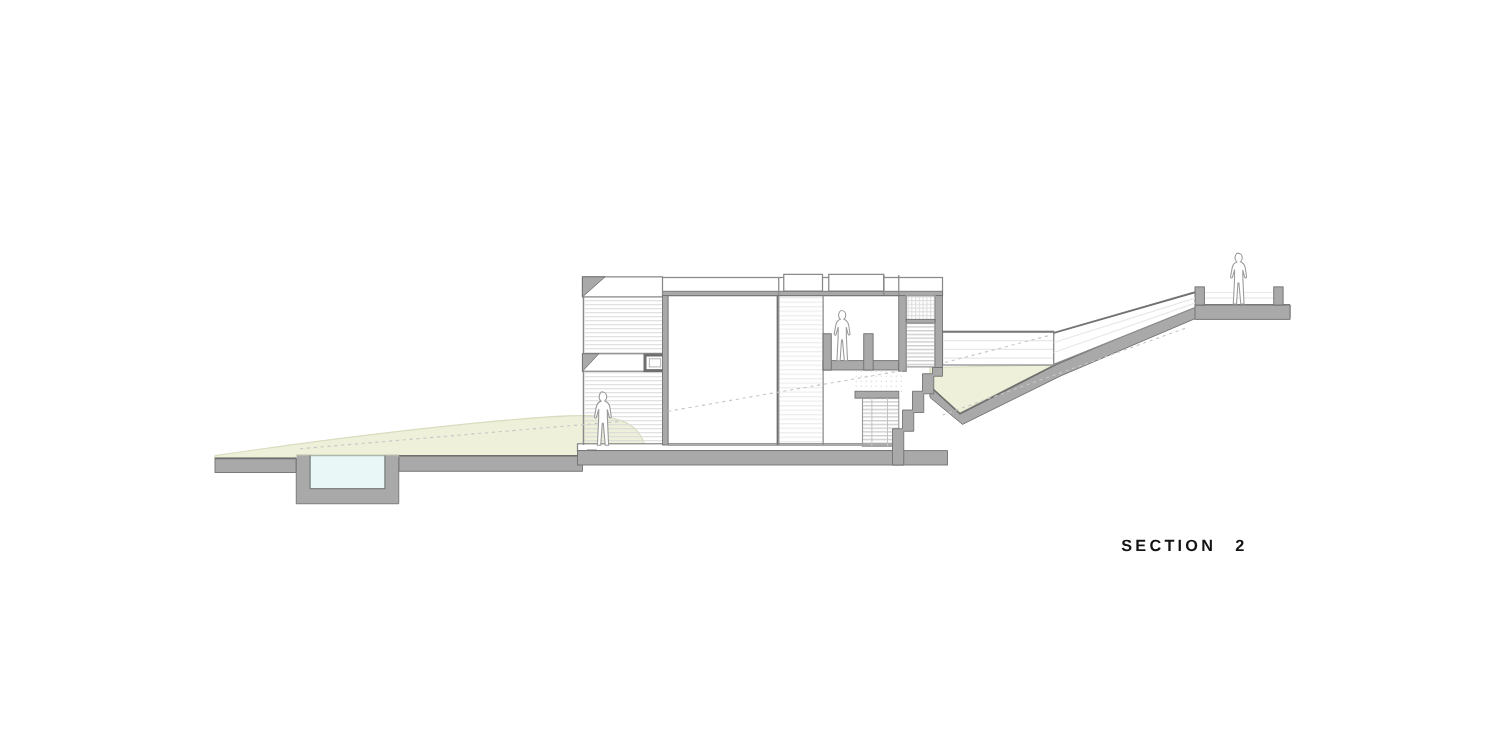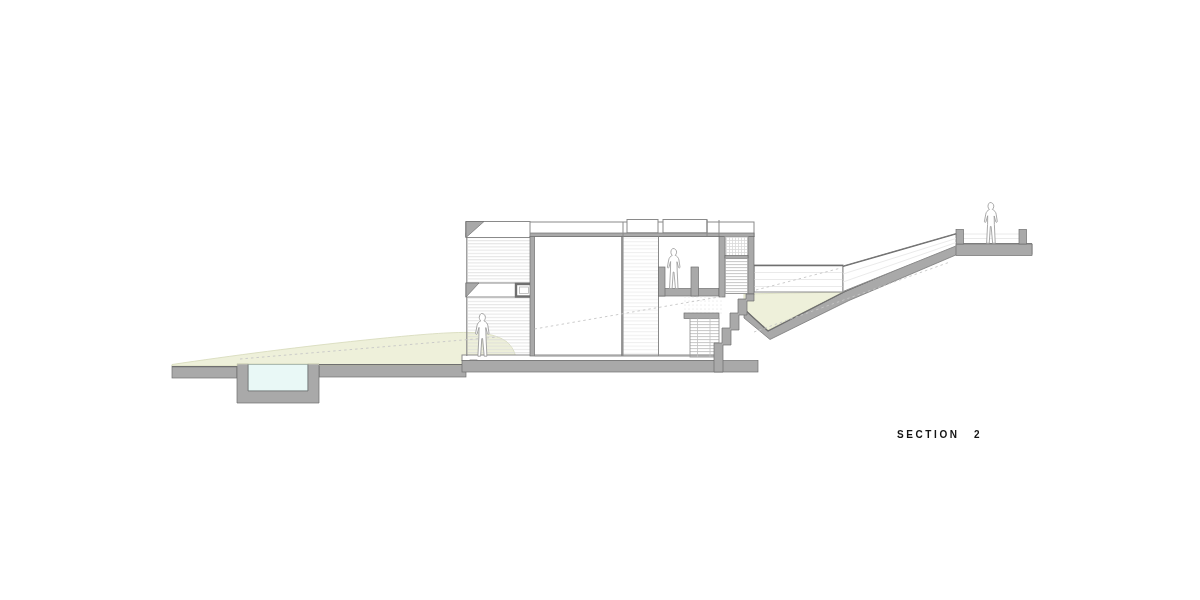--- a/index.html
+++ b/index.html
@@ -17,21 +17,21 @@
   .lnFaint {stroke:var(--texture-light,#e8e8e8);fill:none;stroke-width:.9;}
   .dash    {stroke:var(--dash,#c6c6c6);stroke-dasharray:2.5 3;stroke-width:.9;fill:none;}
   .texline {stroke:var(--texture,#d9d9d9);stroke-width:.8;}
   .texline-lt{stroke:var(--texture-light,#e8e8e8);stroke-width:.8;}
   .tread   {stroke:var(--tread,#b9b9b9);stroke-width:.8;}
   .dot     {fill:var(--texture,#d9d9d9);}
   .figure  {fill:#ffffff;stroke:var(--figure-line,#9b9b9b);stroke-width:.9;}
 
   #section-title{
     position:absolute;left:897px;top:429px;width:140px;
-    font-size:10px;font-weight:bold;letter-spacing:2.6px;word-spacing:9px;
+    font-size:13px;font-weight:bold;letter-spacing:2.6px;word-spacing:9px;
     color:var(--title-color,#141414);white-space:nowrap;
   }
 </style>
 </head>
 <body>
 
 <div id="stage">
 
 <svg id="drawing-svg" width="1200" height="600" viewBox="0 0 1200 600">
   <defs>

